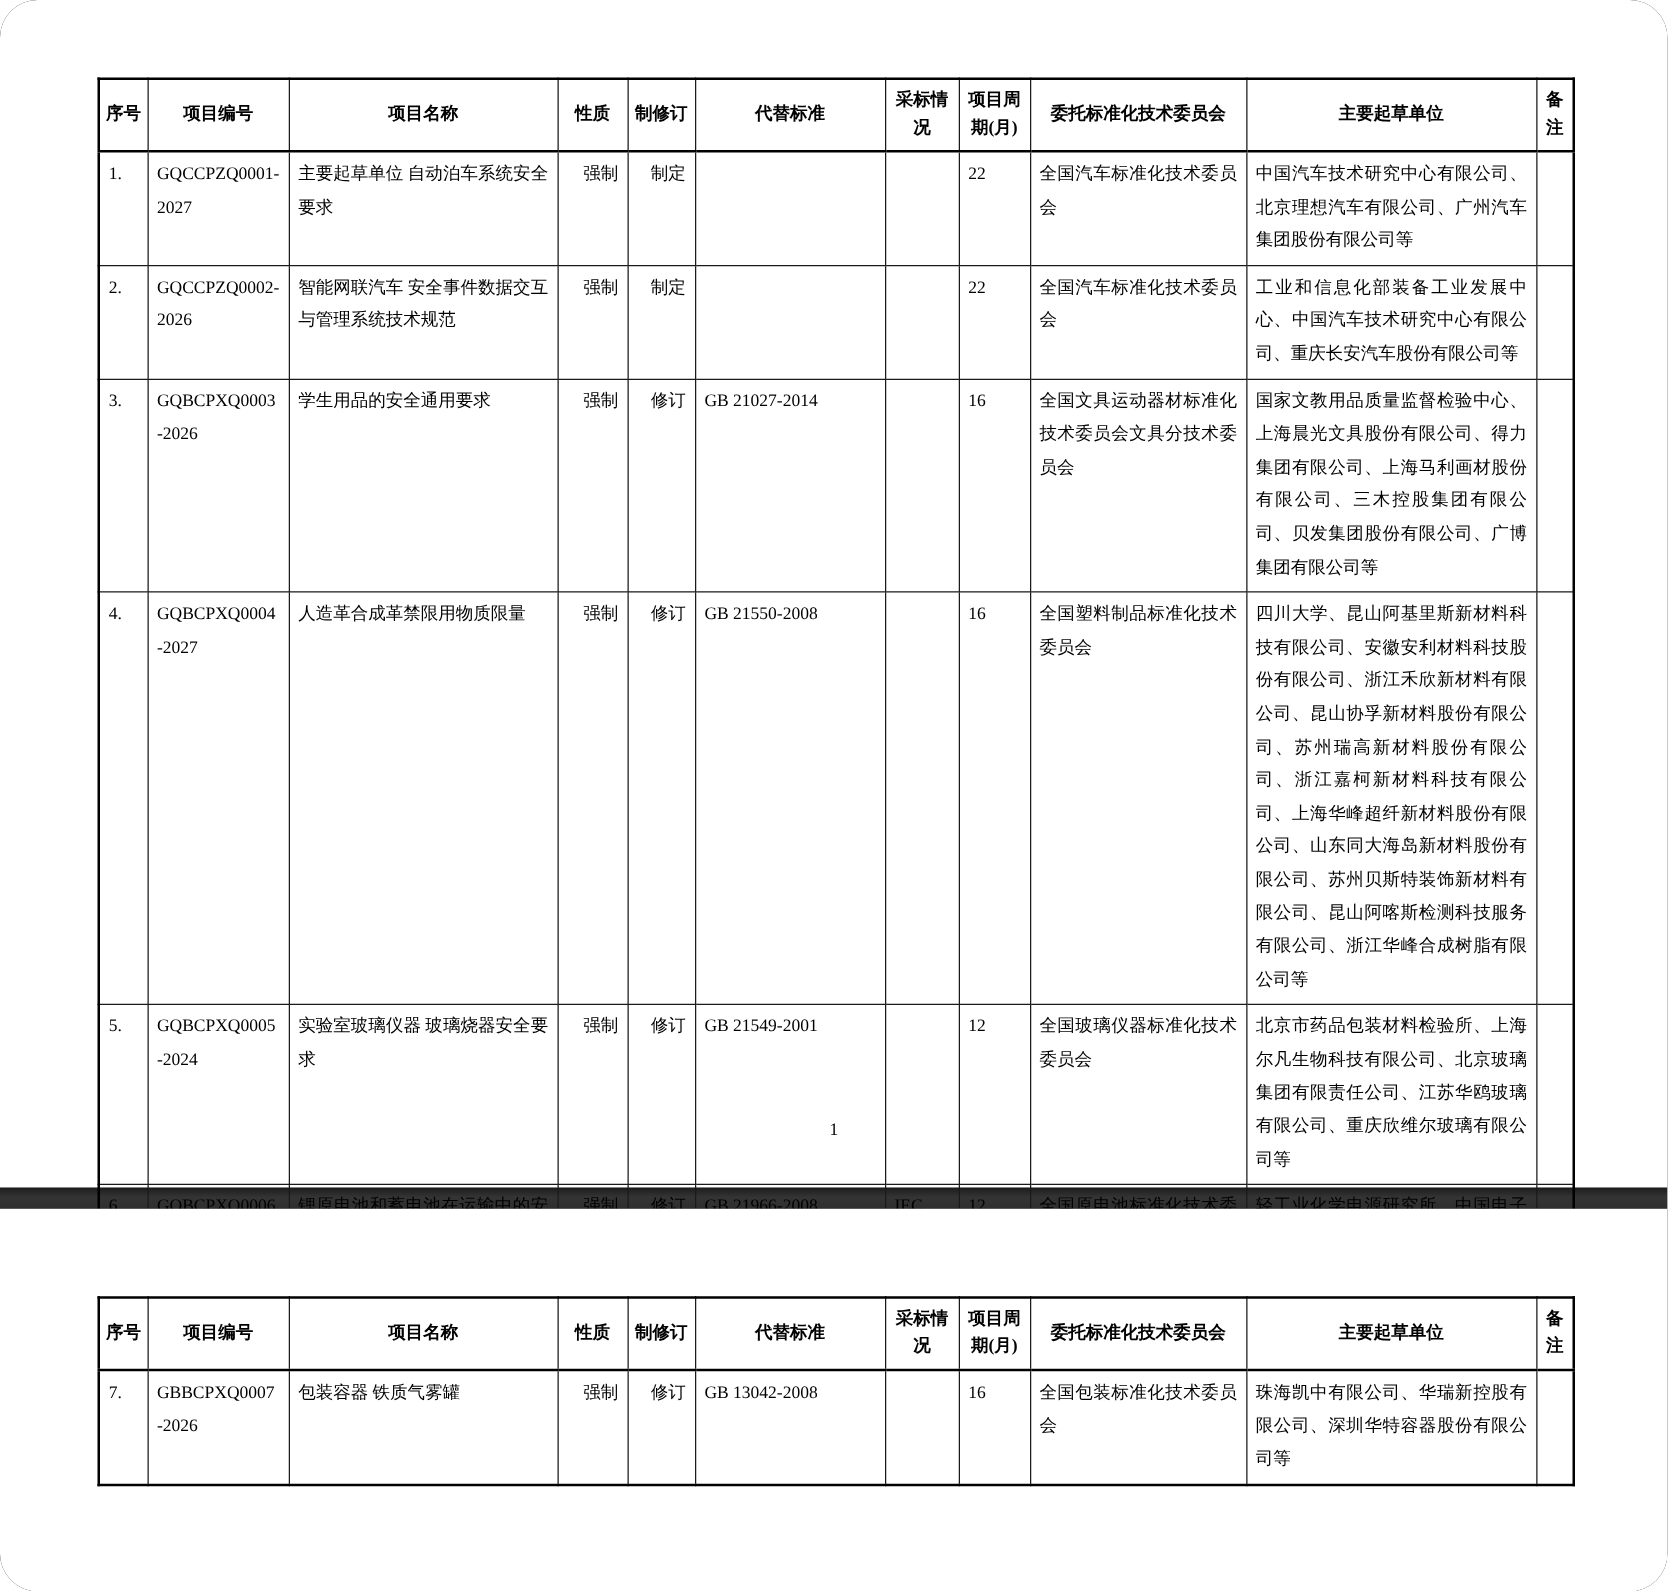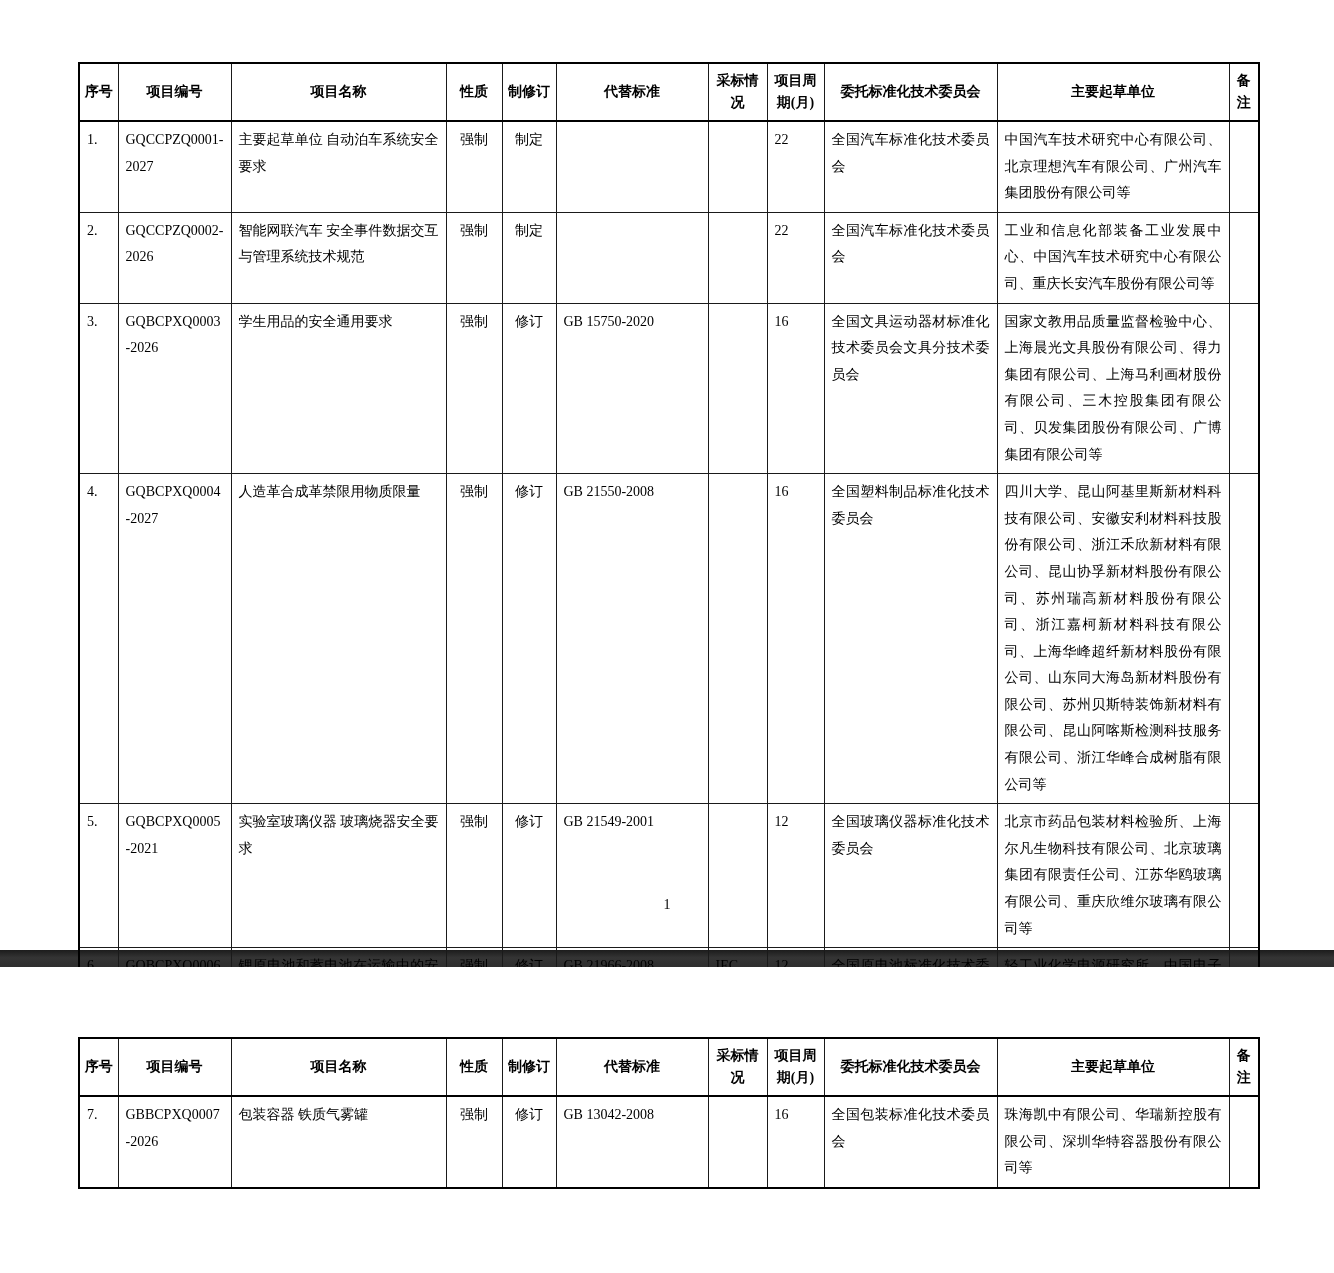--- a/index.html
+++ b/index.html
@@ -9,20 +9,21 @@
     width:1334px;
     font-family:"Liberation Serif","DejaVu Serif",serif;
     color:#000;
   }
   .doc{
     width:1334px;
     height:1273px;
     overflow:hidden;
     position:relative;
     background:#000000;
+    border-radius:30px;
   }
   .page{
     position:relative;
     background:#fff;
   }
   .page-1{ height:950px; }
   .page-2{ height:306px; }
   .page-gap{
     height:17px;
     width:100%;
@@ -67,21 +68,21 @@
   
   .h-no{padding:2px 12px}
   .h-revision_type{padding:2px 10px}
   .h-adoption{padding:2px 9px}
   .h-cycle_months{padding:2px 8px}
   .h-note{padding:2px 6px}
   
   .c-no{padding-left:6px}
   .c-code{line-height:2.3;padding:6px 5px;letter-spacing:0}
   .c-name{text-align:justify}
-  .c-nature,.c-revision_type{text-align:center}
+  .c-nature,.c-revision_type{text-align:right}
   .c-adoption{padding:5px 5px}
   .c-committee,.c-drafters{line-height:1.58;text-align:justify;padding:6px 8px}
   .c-note{padding:5px 2px}
   
   .tbl-p1 tbody tr:nth-child(1){height:65px}
   .tbl-p1 tbody tr:nth-child(2){height:80px}
   .tbl-p1 tbody tr:nth-child(3){height:130px}
   .tbl-p1 tbody tr:nth-child(4){height:254px}
   .tbl-p1 tbody tr:nth-child(5){height:100px}
   .tbl-p1 tbody tr:nth-child(6){height:126px}
@@ -156,21 +157,21 @@
             <td class="c-committee">全国汽车标准化技术委员会</td>
             <td class="c-drafters">工业和信息化部装备工业发展中心、中国汽车技术研究中心有限公司、重庆长安汽车股份有限公司等</td>
             <td class="c-note"></td>
           </tr>
           <tr>
             <td class="c-no">3.</td>
             <td class="c-code">GQBCPXQ0003-2026</td>
             <td class="c-name">学生用品的安全通用要求</td>
             <td class="c-nature">强制</td>
             <td class="c-revision_type">修订</td>
-            <td class="c-replaced_standard">GB 15750-2020</td>
+            <td class="c-replaced_standard">GB 21027-2014</td>
             <td class="c-adoption"></td>
             <td class="c-cycle_months">16</td>
             <td class="c-committee">全国文具运动器材标准化技术委员会文具分技术委员会</td>
             <td class="c-drafters">国家文教用品质量监督检验中心、上海晨光文具股份有限公司、得力集团有限公司、上海马利画材股份有限公司、三木控股集团有限公司、贝发集团股份有限公司、广博集团有限公司等</td>
             <td class="c-note"></td>
           </tr>
           <tr>
             <td class="c-no">4.</td>
             <td class="c-code">GQBCPXQ0004-2027</td>
             <td class="c-name">人造革合成革禁限用物质限量</td>
@@ -178,21 +179,21 @@
             <td class="c-revision_type">修订</td>
             <td class="c-replaced_standard">GB 21550-2008</td>
             <td class="c-adoption"></td>
             <td class="c-cycle_months">16</td>
             <td class="c-committee">全国塑料制品标准化技术委员会</td>
             <td class="c-drafters">四川大学、昆山阿基里斯新材料科技有限公司、安徽安利材料科技股份有限公司、浙江禾欣新材料有限公司、昆山协孚新材料股份有限公司、苏州瑞高新材料股份有限公司、浙江嘉柯新材料科技有限公司、上海华峰超纤新材料股份有限公司、山东同大海岛新材料股份有限公司、苏州贝斯特装饰新材料有限公司、昆山阿喀斯检测科技服务有限公司、浙江华峰合成树脂有限公司等</td>
             <td class="c-note"></td>
           </tr>
           <tr>
             <td class="c-no">5.</td>
-            <td class="c-code">GQBCPXQ0005-2021</td>
+            <td class="c-code">GQBCPXQ0005-2024</td>
             <td class="c-name">实验室玻璃仪器 玻璃烧器安全要求</td>
             <td class="c-nature">强制</td>
             <td class="c-revision_type">修订</td>
             <td class="c-replaced_standard">GB 21549-2001</td>
             <td class="c-adoption"></td>
             <td class="c-cycle_months">12</td>
             <td class="c-committee">全国玻璃仪器标准化技术委员会</td>
             <td class="c-drafters">北京市药品包装材料检验所、上海尔凡生物科技有限公司、北京玻璃集团有限责任公司、江苏华鸥玻璃有限公司、重庆欣维尔玻璃有限公司等</td>
             <td class="c-note"></td>
           </tr>

